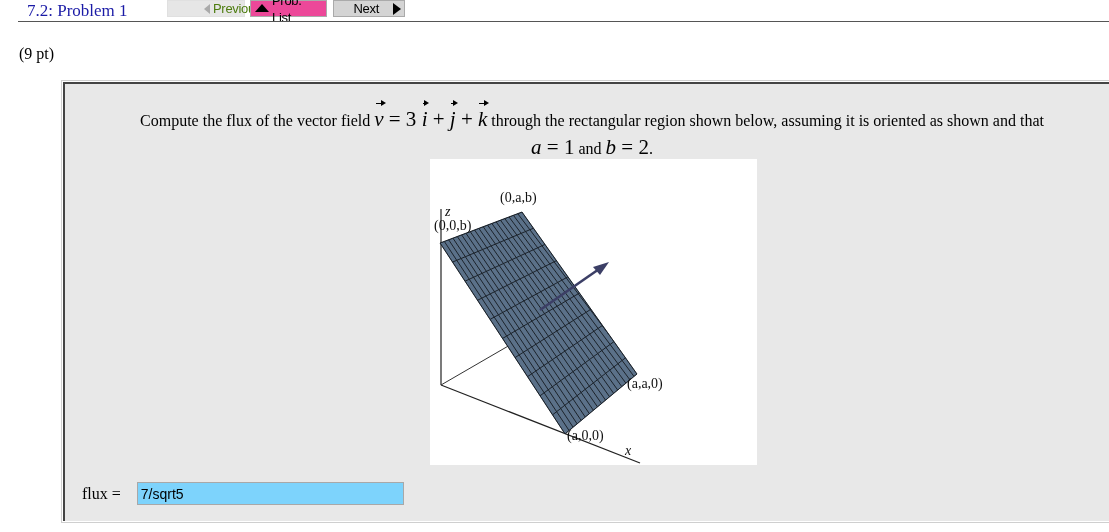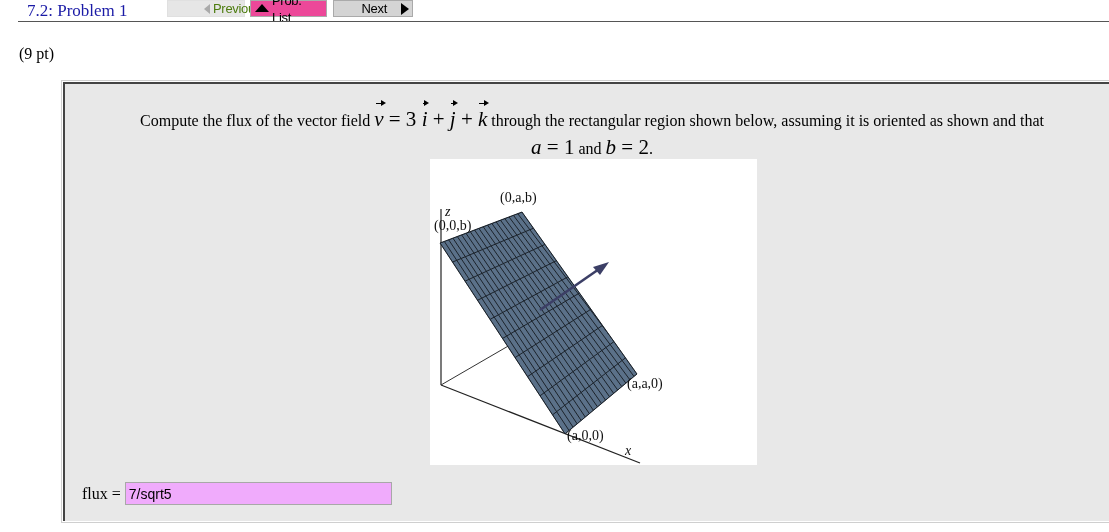--- a/index.html
+++ b/index.html
@@ -15,21 +15,21 @@
   }
   .navbtn {
     position: absolute; top: 0; height: 17px; font-family: "Liberation Sans", sans-serif;
     font-size: 13px; line-height: 17px; letter-spacing: -0.3px; box-sizing: border-box;
     border: 1px solid #aaa; background: #d4d4d4; color: #000; padding: 0 4px;
     display: flex; align-items: center; gap: 3px; cursor: pointer;
   }
   .navbtn.disabled { background: #e6e6e6; color: #4d7c0f; border-color: #e0e0e0; padding-left: 36px; }
   .btn-prev { left: 159px; width: 78px; }
   .btn-list { left: 242px; width: 77px; background: #ec4899; }
-  .btn-next { left: 325px; width: 80px; justify-content: flex-end; padding-right: 3px; gap: 14px; }
+  .btn-next { left: 325px; width: 72px; justify-content: flex-end; padding-right: 3px; gap: 14px; }
   .tri-left { width: 0; height: 0; border-top: 5px solid transparent; border-bottom: 5px solid transparent; border-right: 6px solid #aaa; }
   .tri-up { width: 0; height: 0; border-left: 7px solid transparent; border-right: 7px solid transparent; border-bottom: 8px solid #000; margin-top: -2px; }
   .tri-right { width: 0; height: 0; border-top: 6px solid transparent; border-bottom: 6px solid transparent; border-left: 8px solid #000; }
   .rule { position: absolute; left: 18px; right: 0; top: 21px; height: 1px; background: #555; }
   .points { position: absolute; left: 19px; top: 45px; font-size: 16px; }
   .panel {
     position: absolute; left: 63px; top: 82px; width: 1060px; height: 439px;
     background: #e8e8e8; border-left: 2px solid #444; border-top: 2px solid #444;
     box-sizing: border-box;
   }
@@ -42,23 +42,23 @@
   .vec { position: relative; display: inline-block; font-style: italic; }
   .vec::after {
     content: ""; position: absolute; left: 15%; right: 0; top: -3px; height: 1px; background: #000;
   }
   .vec::before {
     content: ""; position: absolute; right: -2px; top: -6px; width: 0; height: 0;
     border-top: 3px solid transparent; border-bottom: 3px solid transparent; border-left: 5px solid #000;
   }
   .figure { position: absolute; left: 430px; top: 159px; width: 327px; height: 306px; background: #fff; }
   .figure svg { display: block; }
-  .answer { position: absolute; left: 82px; top: 482px; font-size: 16px; display: flex; align-items: center; gap: 4px; }
+  .answer { position: absolute; left: 82px; top: 482px; font-size: 16px; display: flex; align-items: center; gap: 16px; }
   .answer input {
-    width: 267px; height: 23px; box-sizing: border-box; border: 1px solid #a8a8a8; background: #f0abfc;
+    width: 267px; height: 23px; box-sizing: border-box; border: 1px solid #a8a8a8; background: #7dd3fc;
     font-family: "Liberation Sans", sans-serif; font-size: 14px; padding: 0 3px; margin: 0; outline: none;
   }
 </style>
 </head>
 <body>
 
 <div class="topbar">
   <span class="prob-title">7.2: Problem 1</span>
   <div class="navbtn disabled btn-prev">
     <span class="tri-left"></span>

